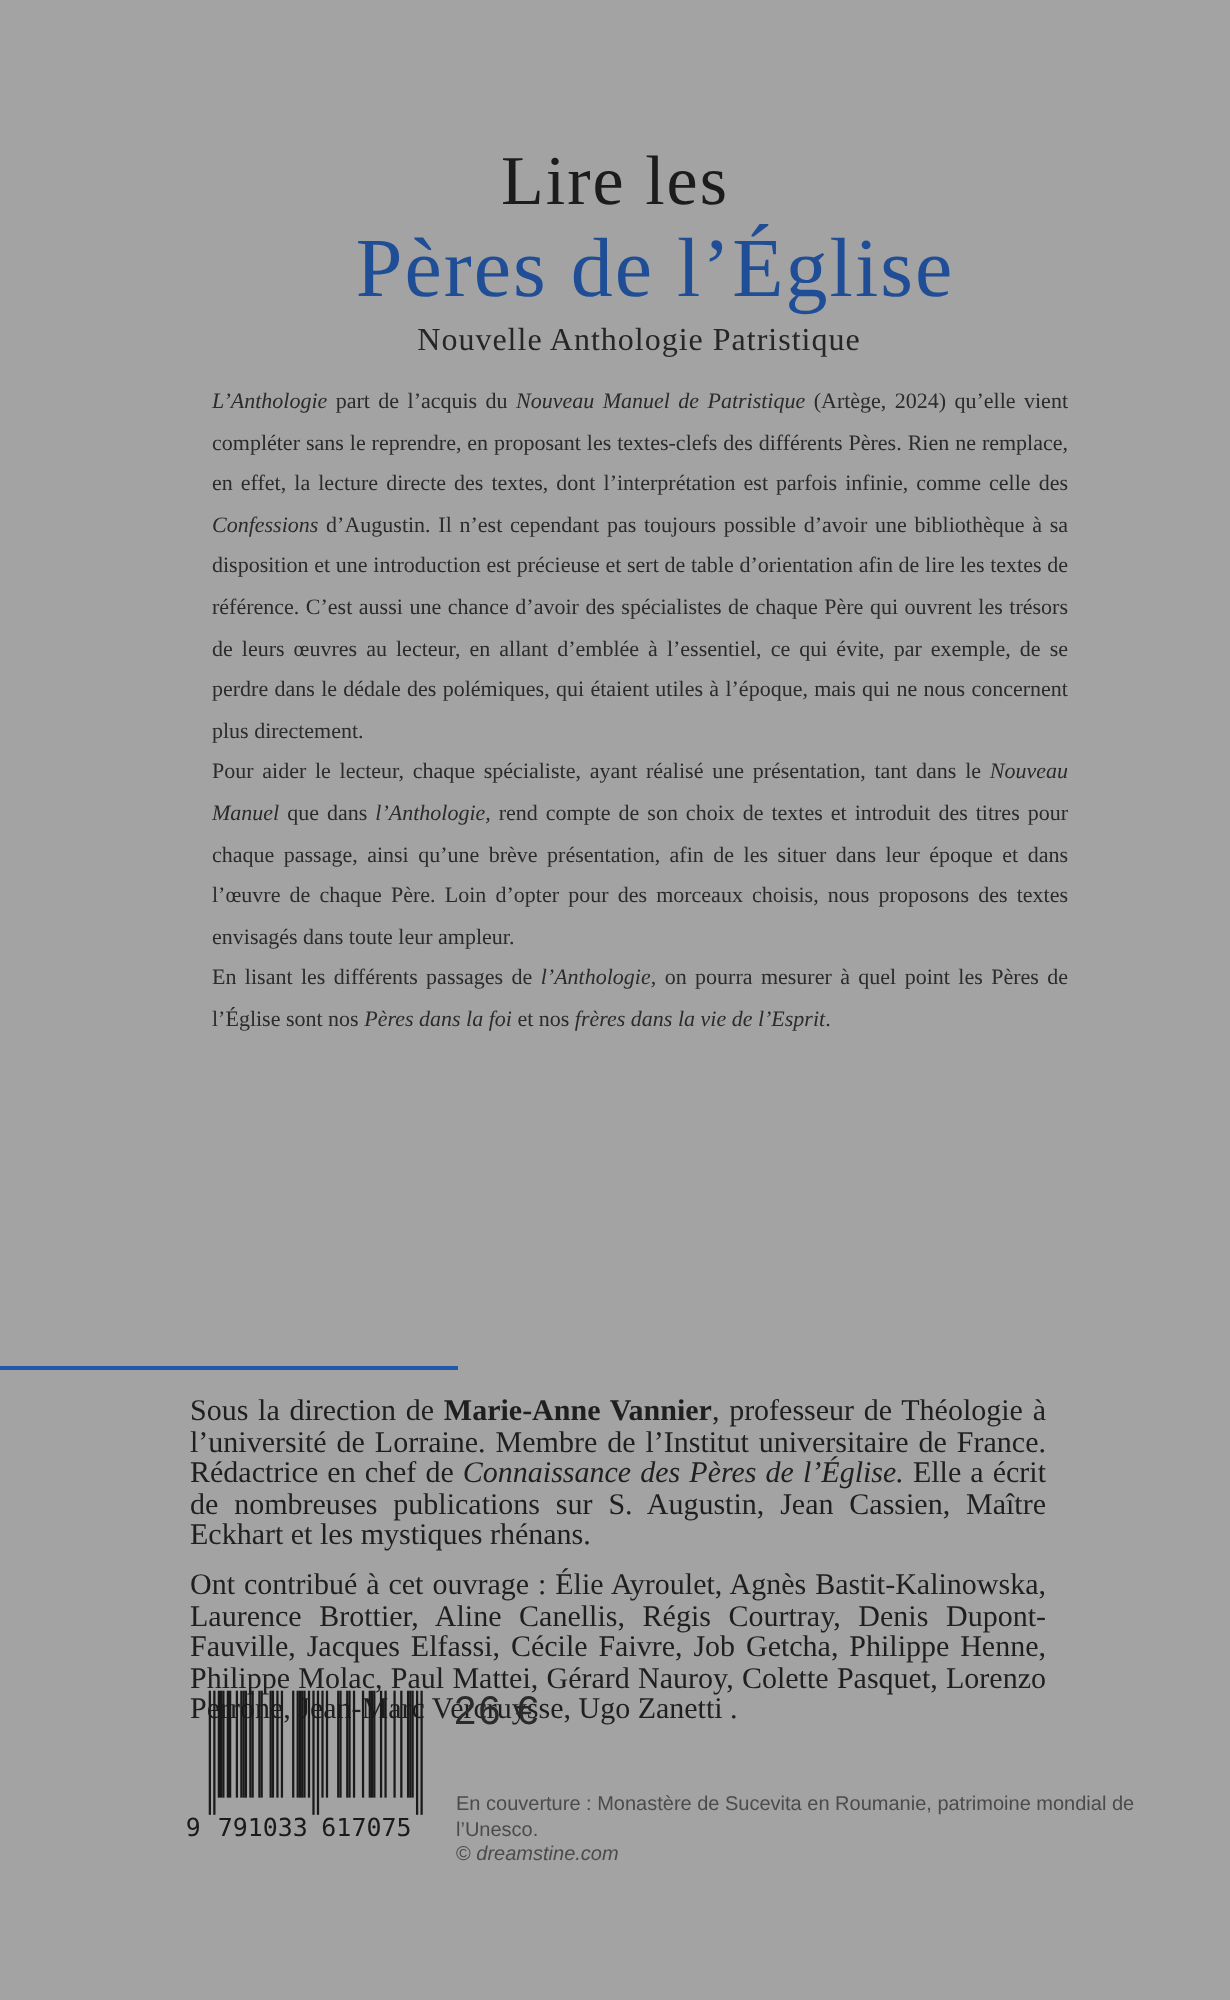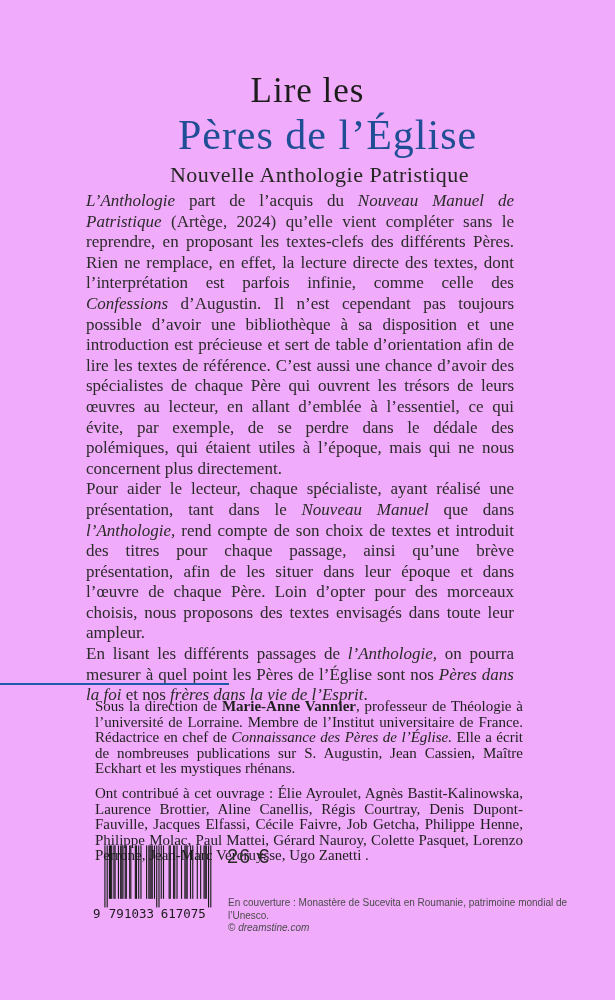--- a/index.html
+++ b/index.html
@@ -1,29 +1,29 @@
 <!DOCTYPE html>
 <html><head>
 <meta charset="utf-8">
 <style>
   html,body{margin:0;padding:0;background:#ffffff;}
   .page{
     position:relative;
     width:615px;height:1000px;
-    background:#f0abfc;
+    background:#a3a3a3;
     overflow:hidden;
     font-family:"Liberation Serif", serif;
   }
   .titles{position:absolute;top:72px;left:0;right:0;text-align:center;color:#1c1c1c;}
   .t1{font-size:35px;letter-spacing:1px;color:#1c1c1c;line-height:1.1;}
   .t2{font-size:42px;letter-spacing:1px;color:var(--title-blue,#1f4e96);line-height:1.15;padding-left:40px;}
-  .t3{font-size:22px;letter-spacing:0.5px;color:#262626;margin-top:3px;margin-left:24px;}
+  .t3{font-size:16px;letter-spacing:0.5px;color:#262626;margin-top:3px;margin-left:24px;}
   .blurb{
-    position:absolute;top:191px;left:86px;width:428px;
-    font-size:17px;line-height:20.6px;color:#2b2b2b;
+    position:absolute;top:191px;left:106px;width:428px;
+    font-size:11px;line-height:20.6px;color:#2b2b2b;
     text-align:justify;
   }
   .blurb p{margin:0;}
   .rule{position:absolute;top:683px;left:0;width:229px;height:2px;background:var(--rule-blue,#2058ab);}
   .notes{
     position:absolute;top:699px;left:95px;width:428px;
     font-size:15px;line-height:15.6px;color:#1f1f1f;
     text-align:justify;
   }
   .notes p{margin:0;}

